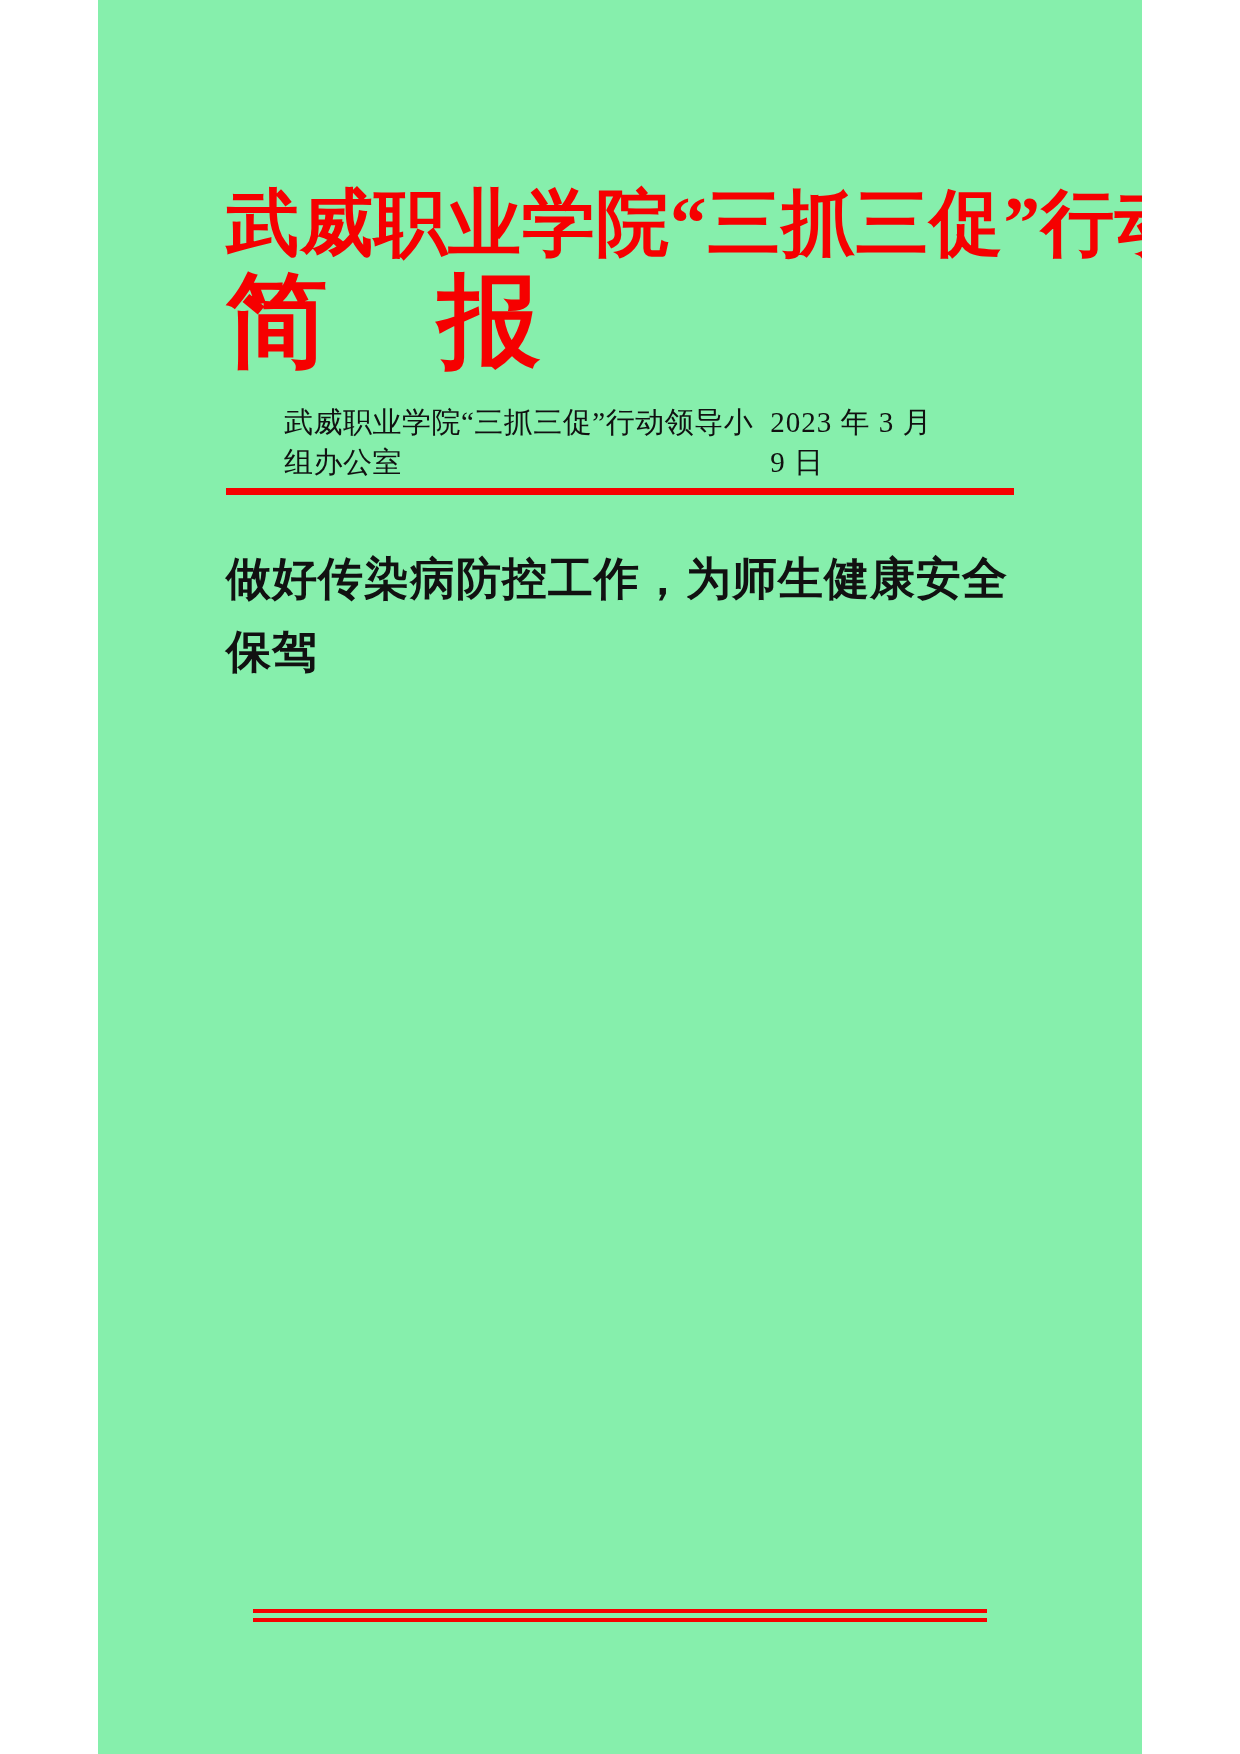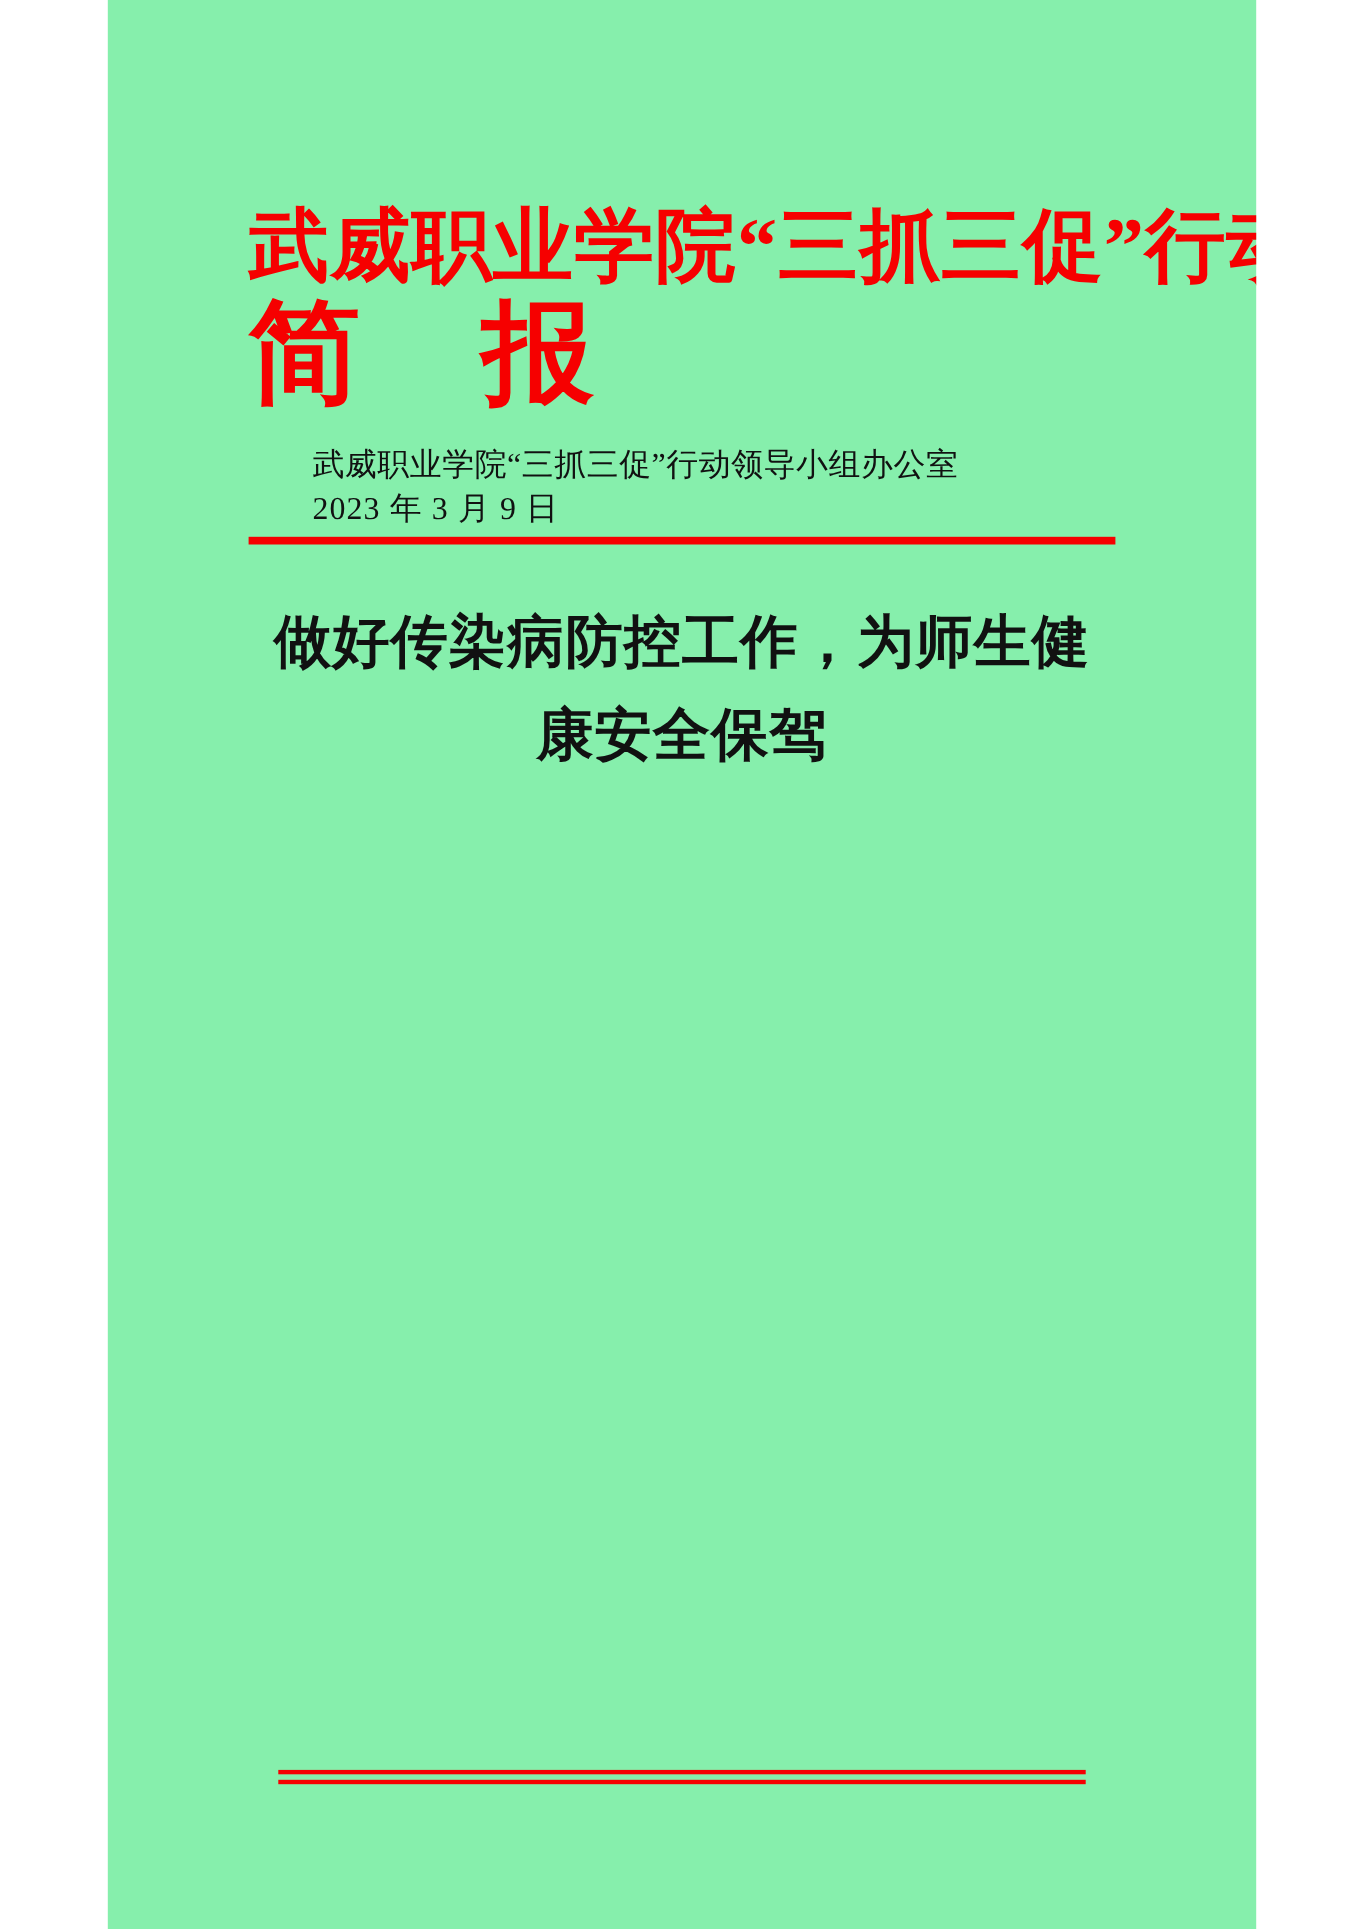--- a/index.html
+++ b/index.html
@@ -50,40 +50,38 @@
     text-align:center;
     letter-spacing:9px;
   }
   .issuer-row{
     margin-top:30px;
     padding:0 58px;
     display:flex;
     justify-content:space-between;
     align-items:baseline;
     font-size:29px;
-    flex-direction:column;
   }
   .issuer-name{
     font-weight:normal;
     letter-spacing:0.5px;
   }
   .issue-date{
     letter-spacing:1px;
   }
   .rule-top{
     margin-top:5px;
     height:7px;
     background:var(--red);
   }
   .article-title{
     margin-top:48px;
-    font-size:52px;
+    font-size:45px;
     line-height:1.62;
     font-weight:bold;
-    text-align:center;
     letter-spacing:1px;
   }
   .article-body{
     margin-top:40px;
     font-size:32px;
     line-height:1.78;
     text-align:justify;
   }
   .article-body p{
     margin:0 0 22px 0;

